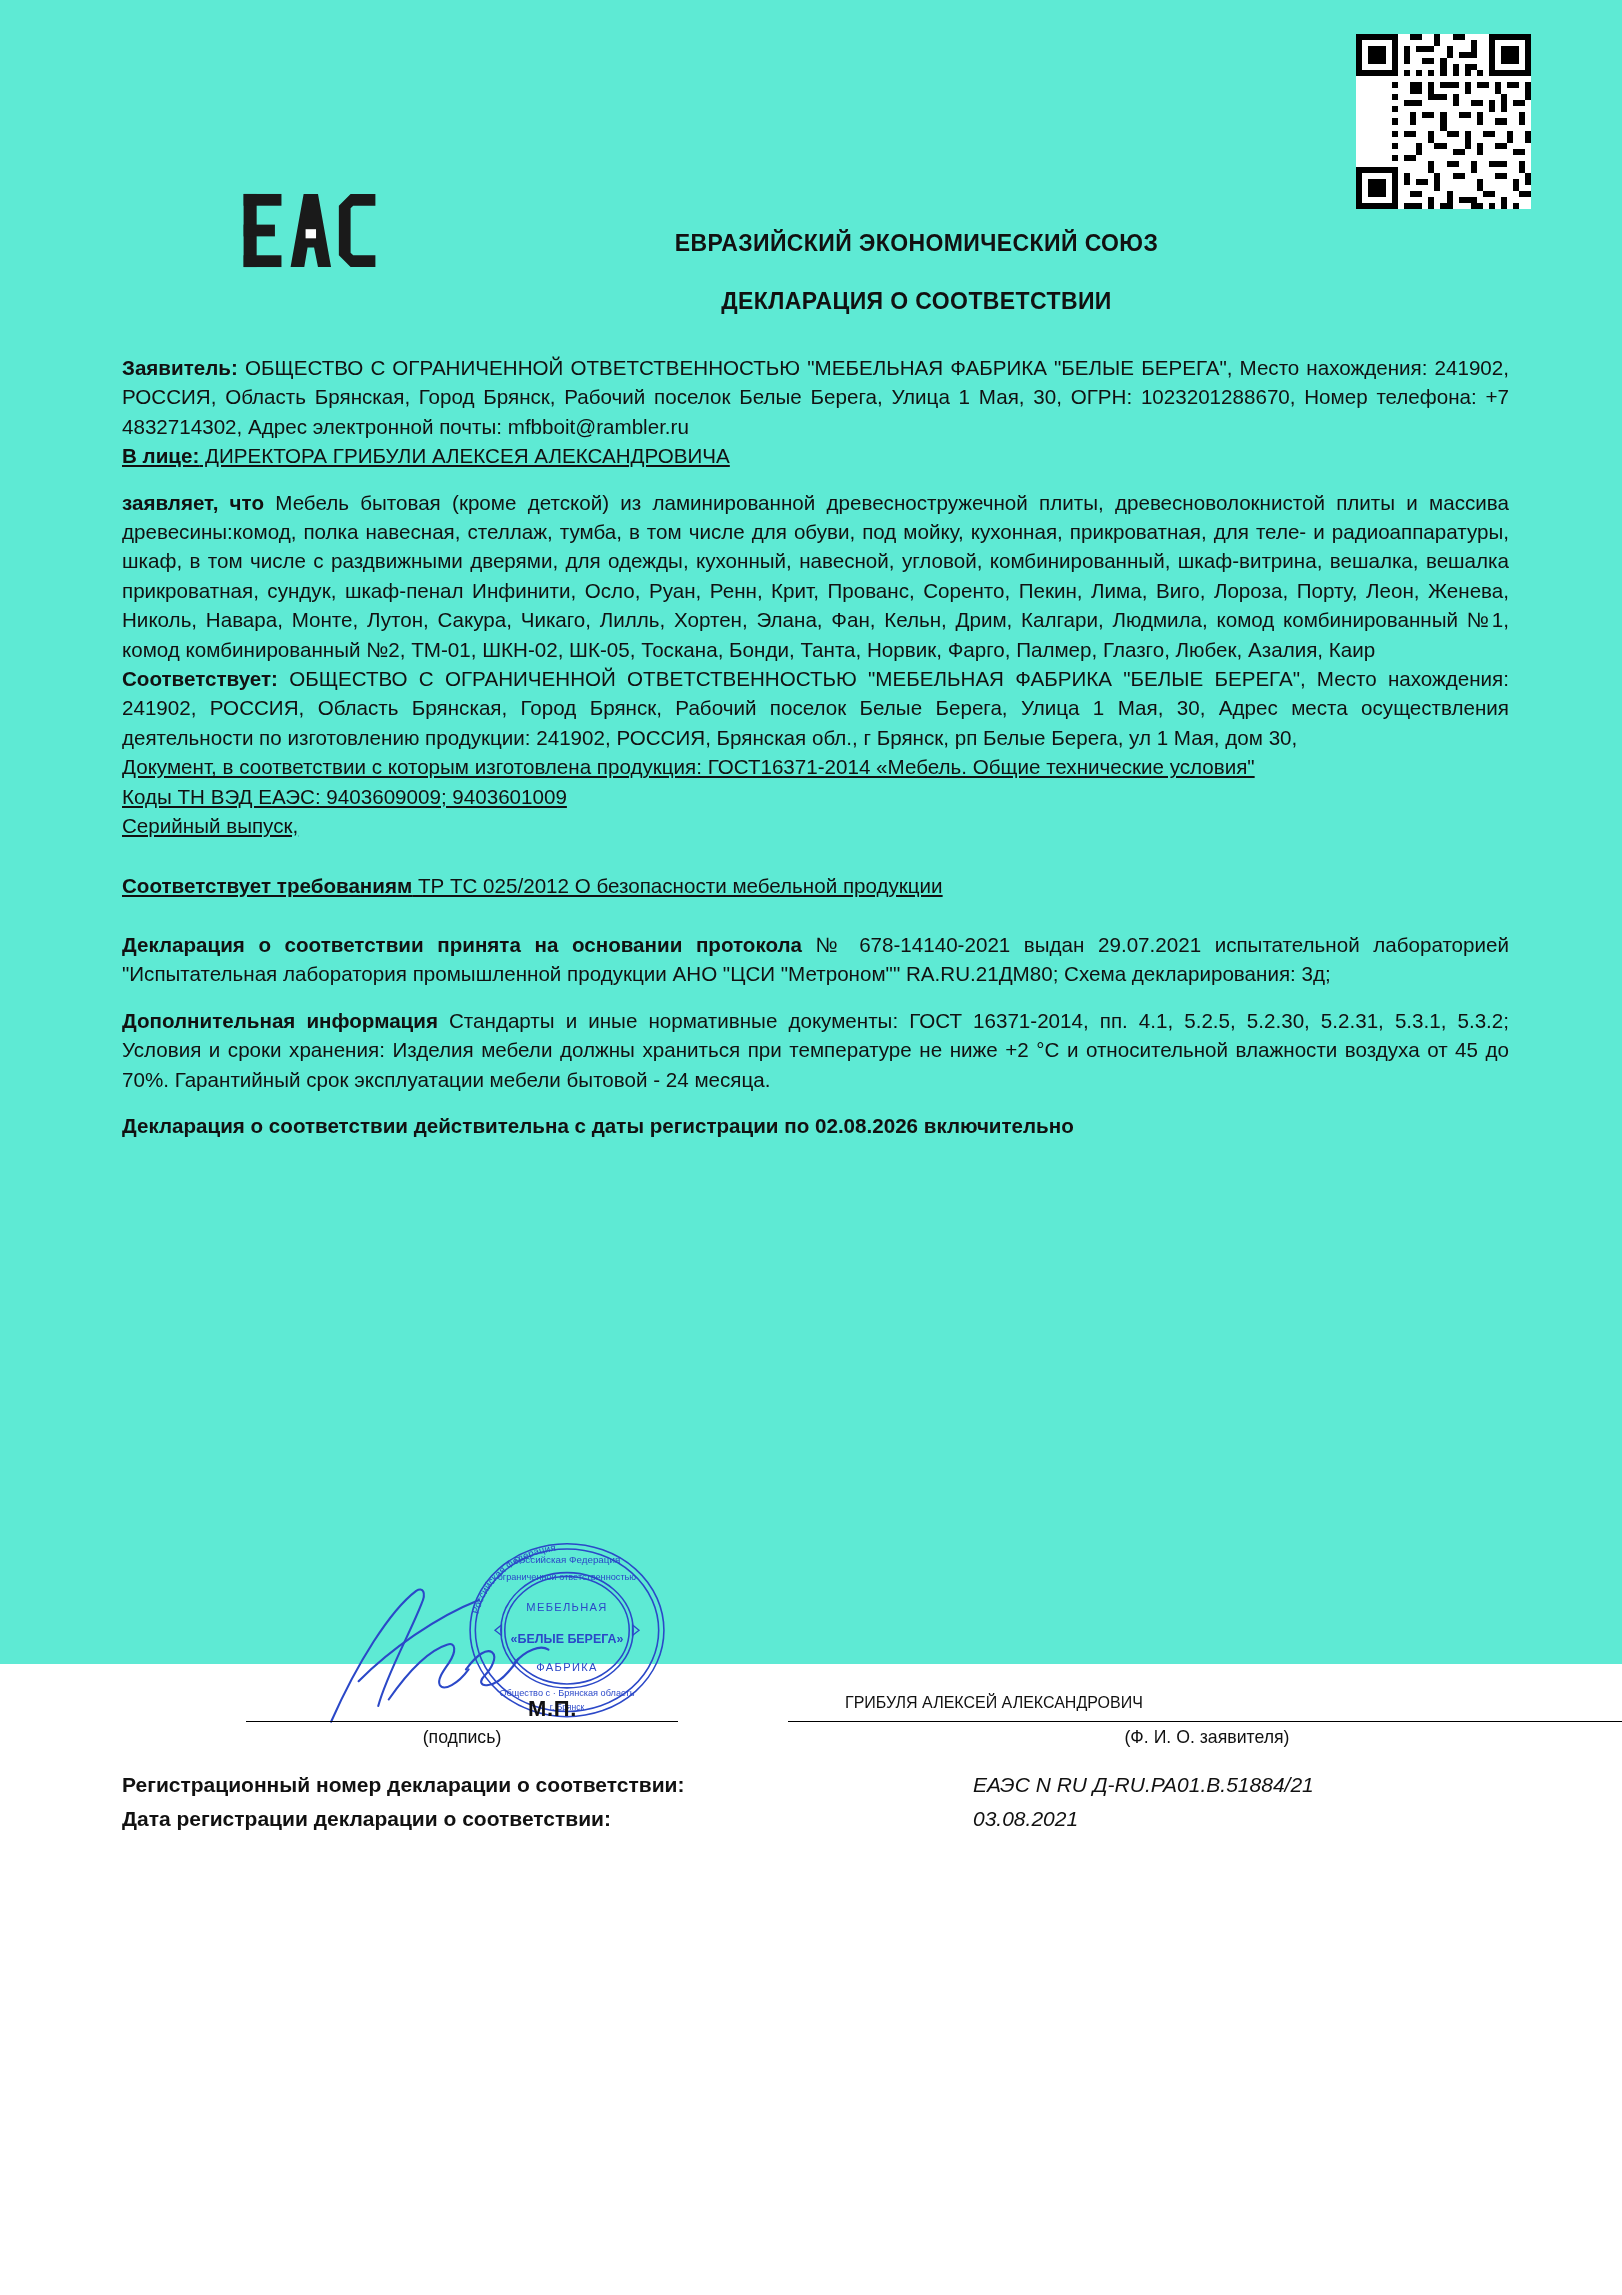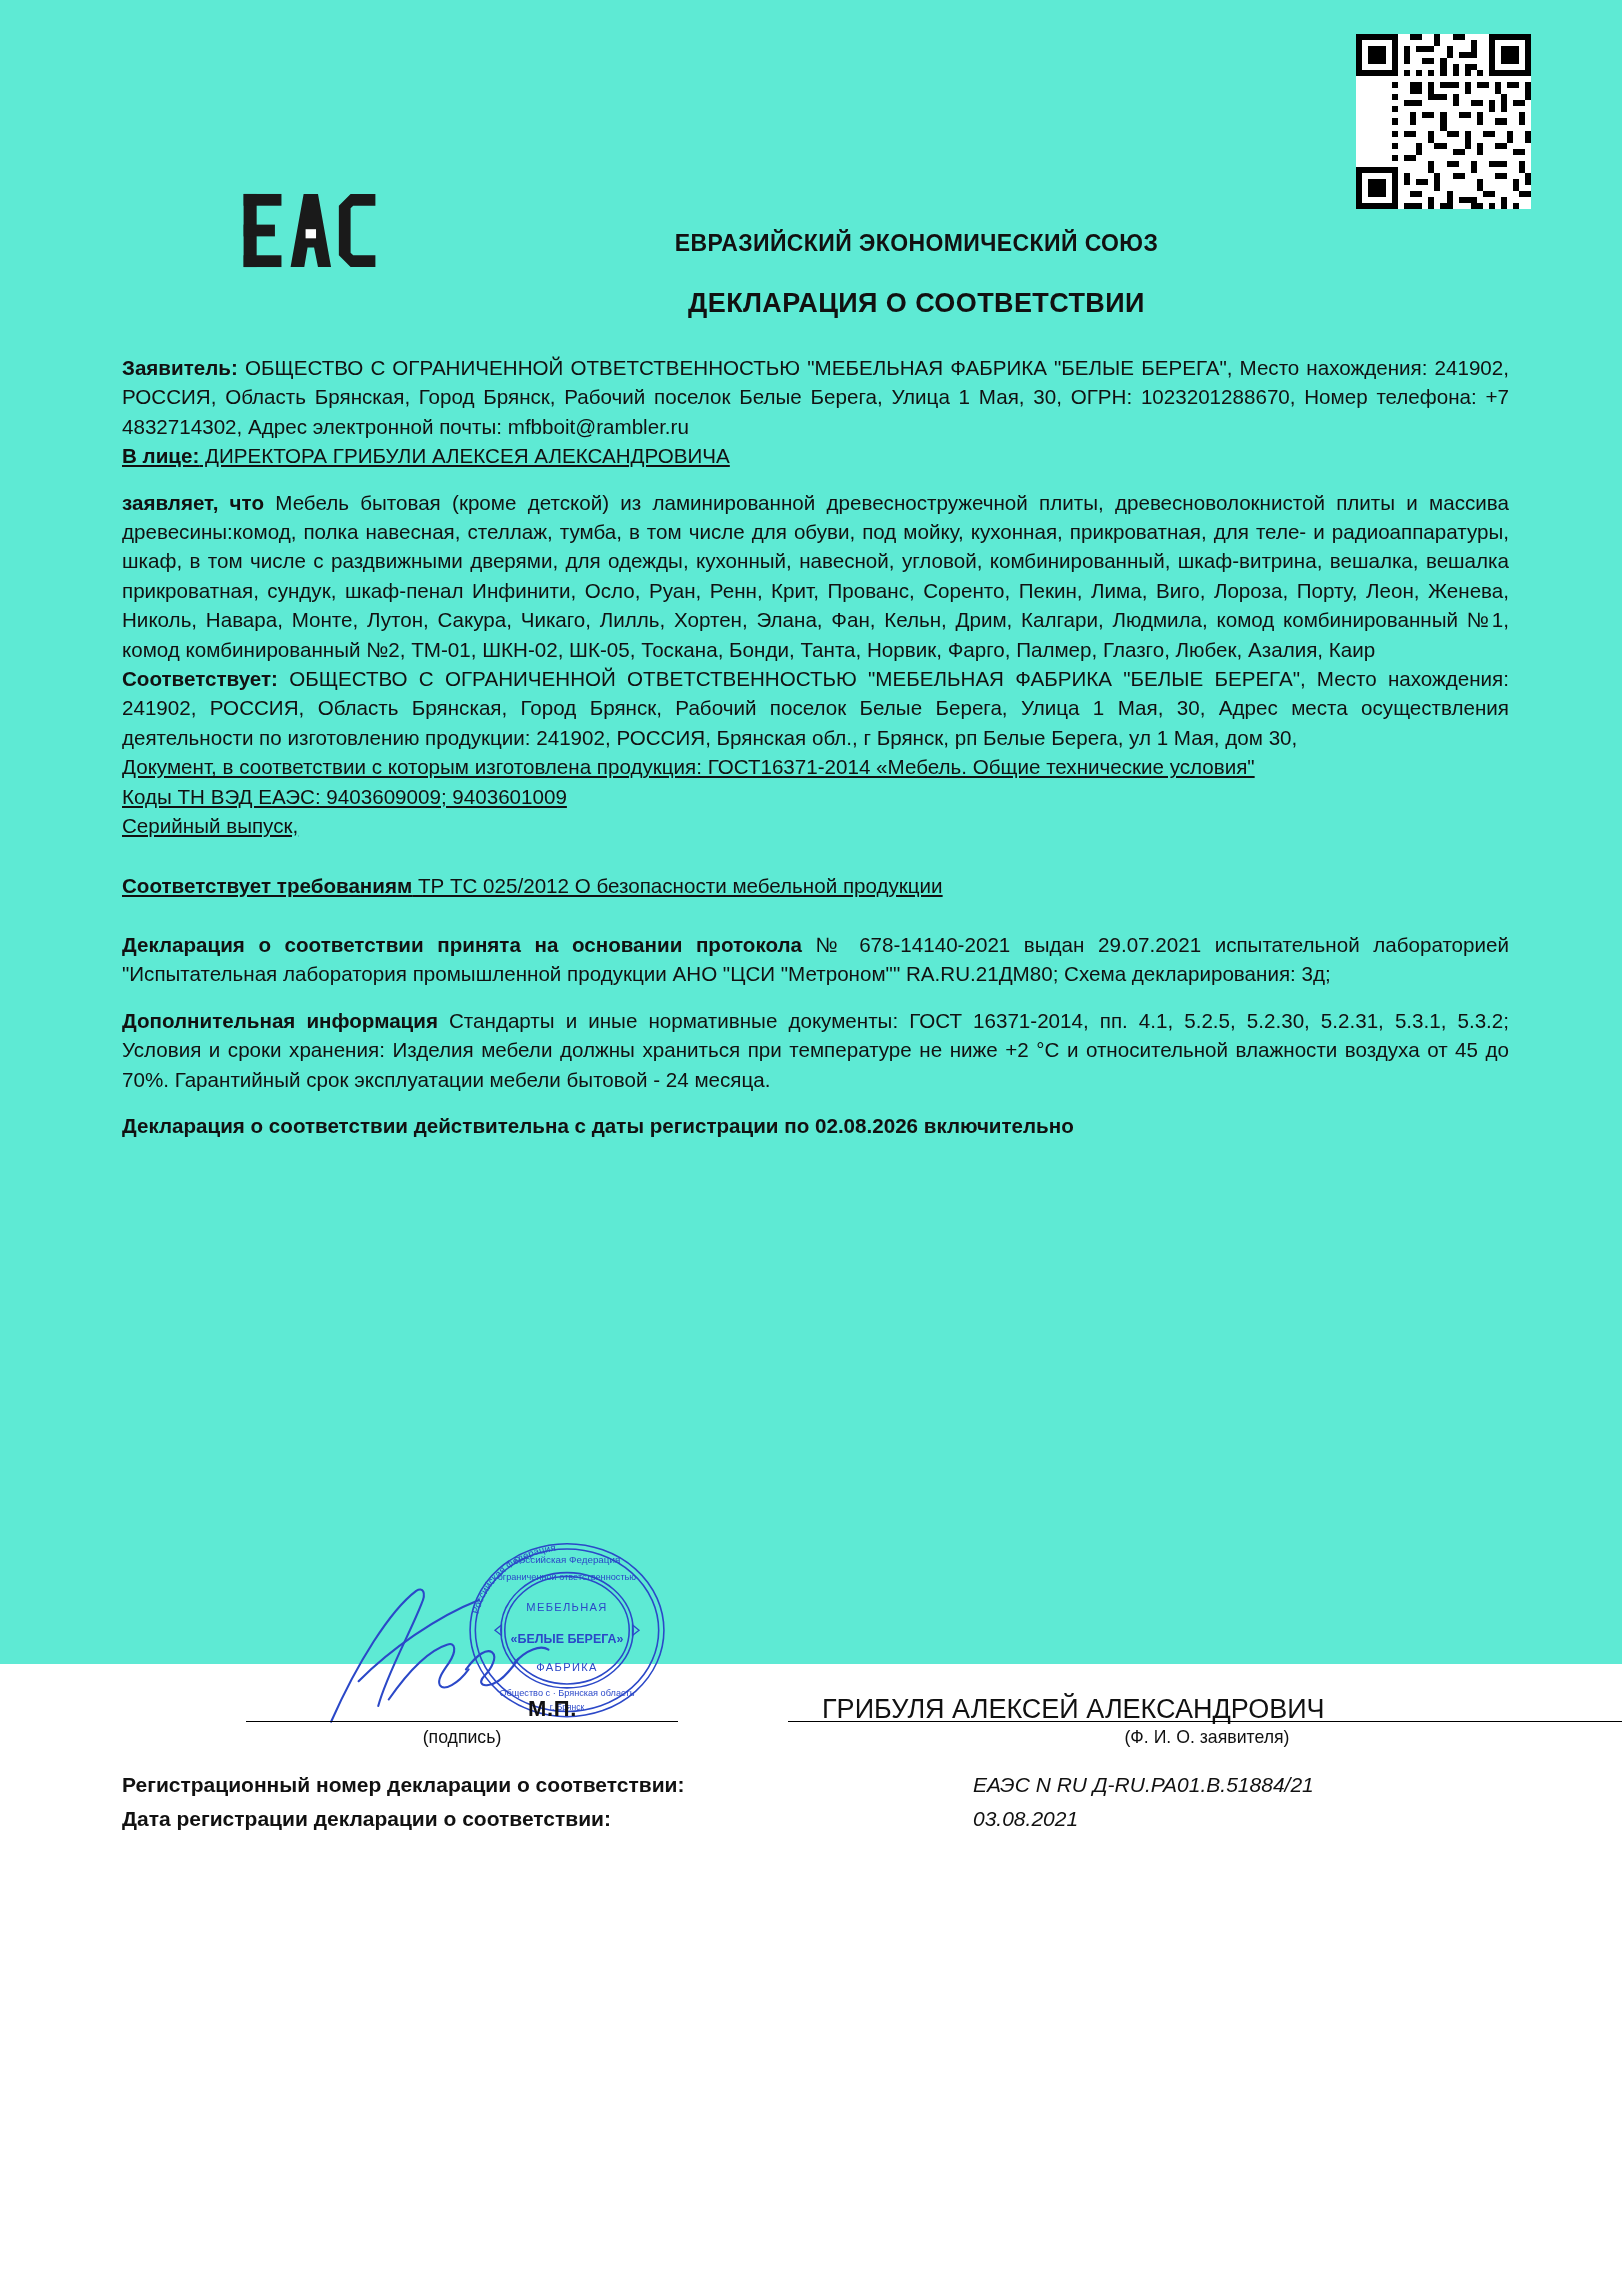--- a/index.html
+++ b/index.html
@@ -47,21 +47,21 @@
   
   .doc-title {
     position: absolute;
     left: 406px;
     width: 1021px;
     text-align: center;
     font-weight: bold;
     letter-spacing: 0.4px;
   }
   .title-1 { top: 230px; font-size: 23px; }
-  .title-2 { top: 288px; font-size: 27px; }
+  .title-2 { top: 288px; font-size: 23px; }
 
   
   .body-wrap {
     position: absolute;
     left: 122px;
     top: 353px;
     width: 1387px;
   }
   p {
     margin: 0;
@@ -100,23 +100,23 @@
   .mp {
     position: absolute;
     left: 406px;
     top: 171px;
     font-size: 22px;
     font-weight: bold;
     letter-spacing: 0.7px;
   }
   .sig-name {
     position: absolute;
-    left: 700px;
+    left: 723px;
     top: 169px;
-    font-size: 27px;
+    font-size: 16px;
   }
   .rule-left {
     position: absolute;
     left: 124px;
     top: 196px;
     width: 432px;
     border-bottom: 1.3px solid #000;
   }
   .rule-right {
     position: absolute;

